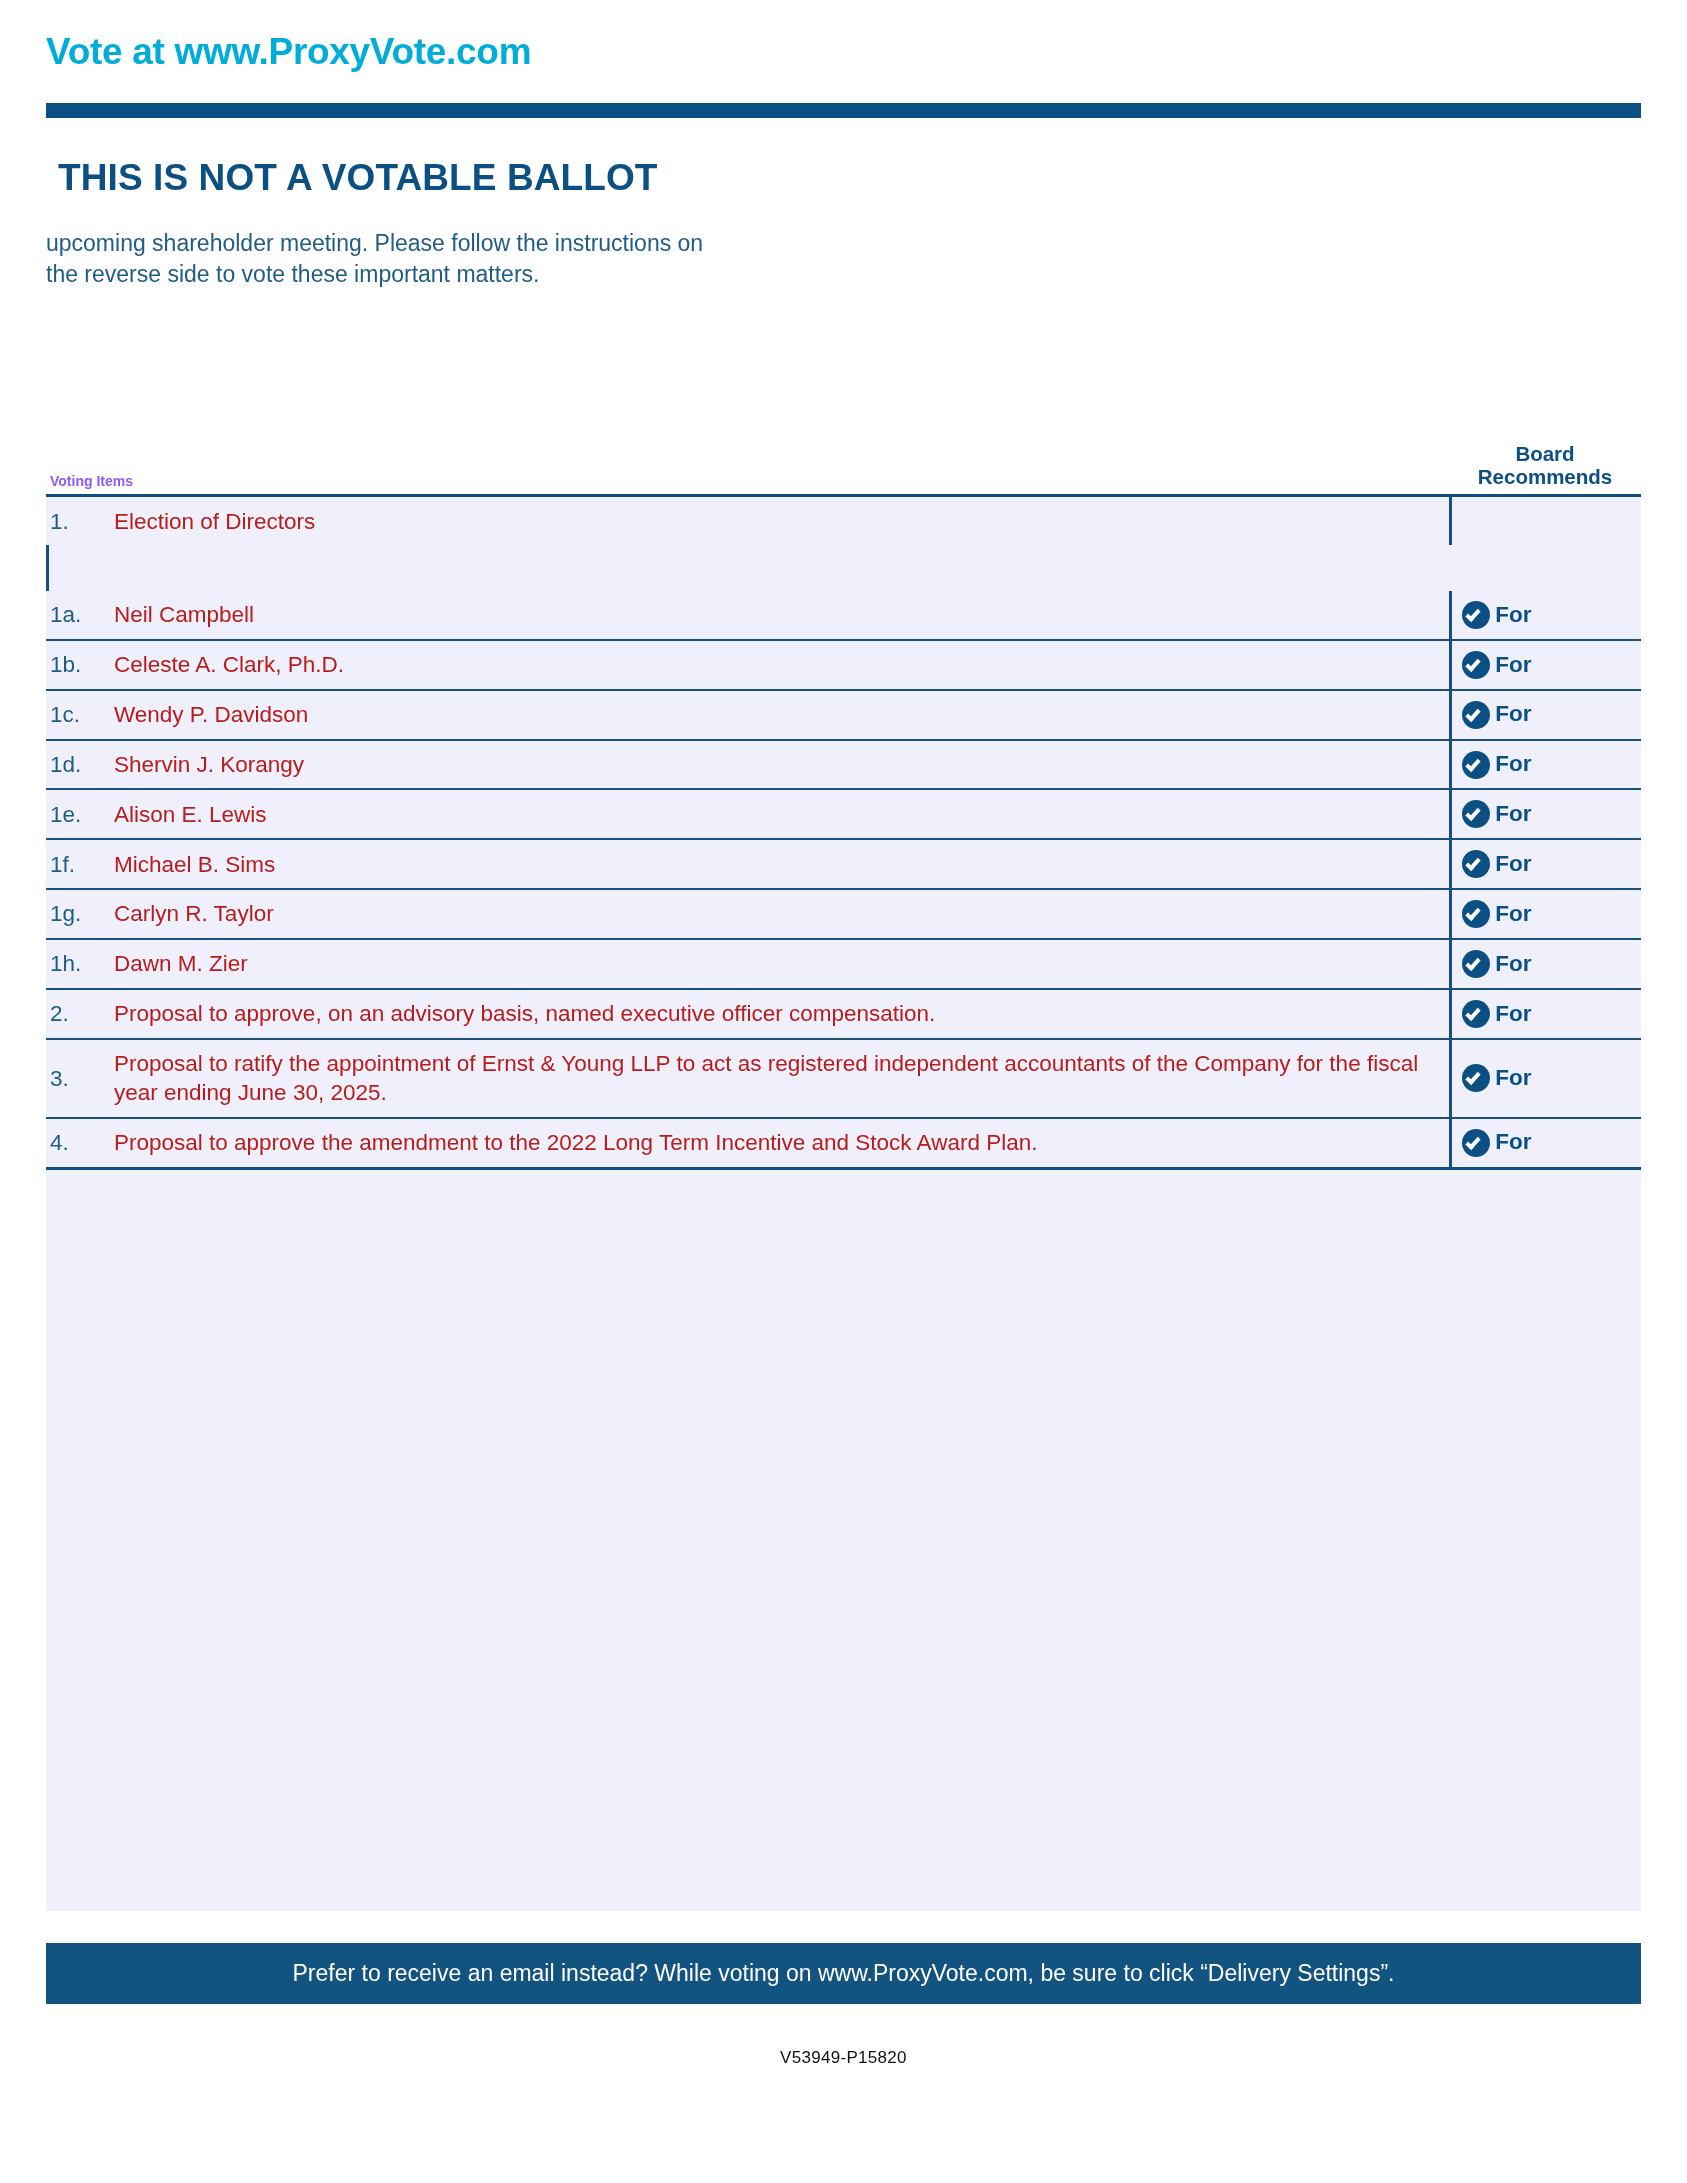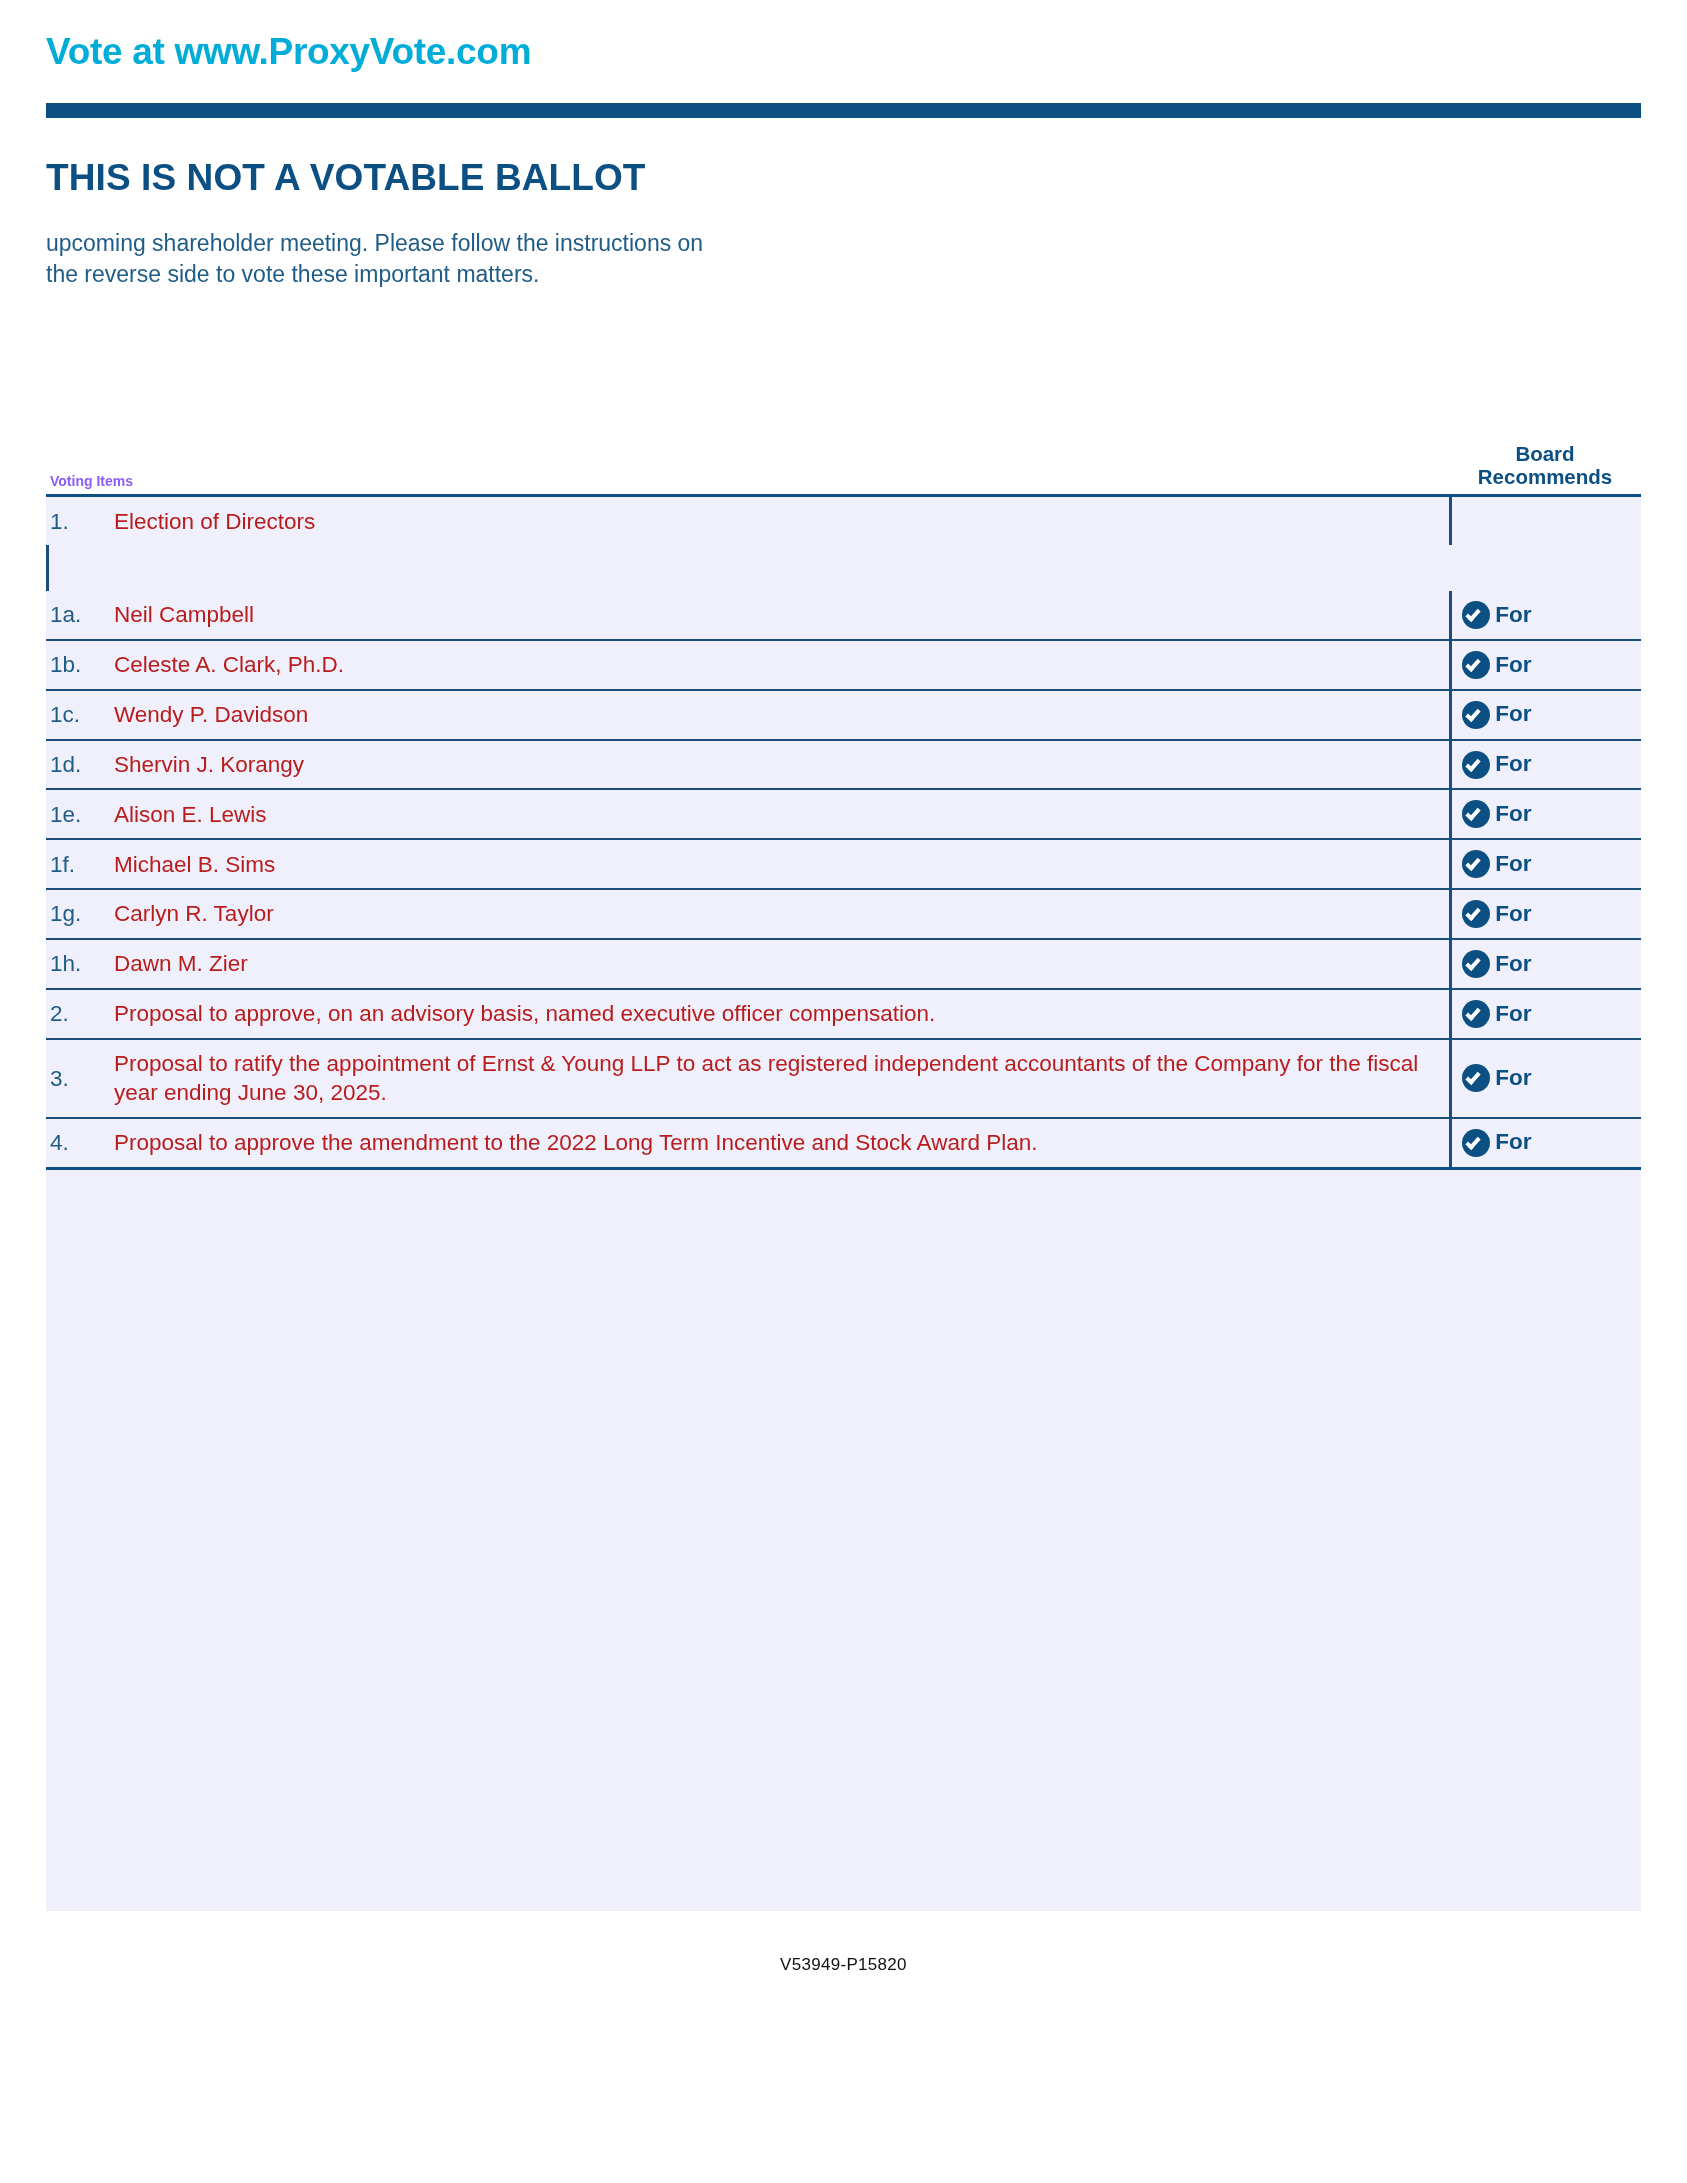--- a/index.html
+++ b/index.html
@@ -43,21 +43,21 @@
   }
 
   
   .body-block {
     padding: 0 46px;
   }
   .main-title {
     font-size: 37px;
     font-weight: bold;
     color: #0C5083;
-    margin: 40px 0 0 0;
+    margin: 40px 0 0 12px;
     letter-spacing: 0.1px;
     line-height: 1.1;
   }
   .intro {
     margin: 29px 0 0 0;
     font-size: 23px;
     line-height: 1.38;
     color: #1F5C86;
     max-width: 781px;
   }
@@ -359,17 +359,18 @@
                 <span class="rec-label">For</span>
               </div>
             </div>
           </div>
         </div>
 
       <div class="filler"></div>
     </div>
   </div>
 
+  <div class="footer-banner">Prefer to receive an email instead? While voting on www.ProxyVote.com, be sure to click “Delivery Settings”.</div>
 
   <div class="control-number">V53949-P15820</div>
 
 </div>
 
 
 </body></html>

